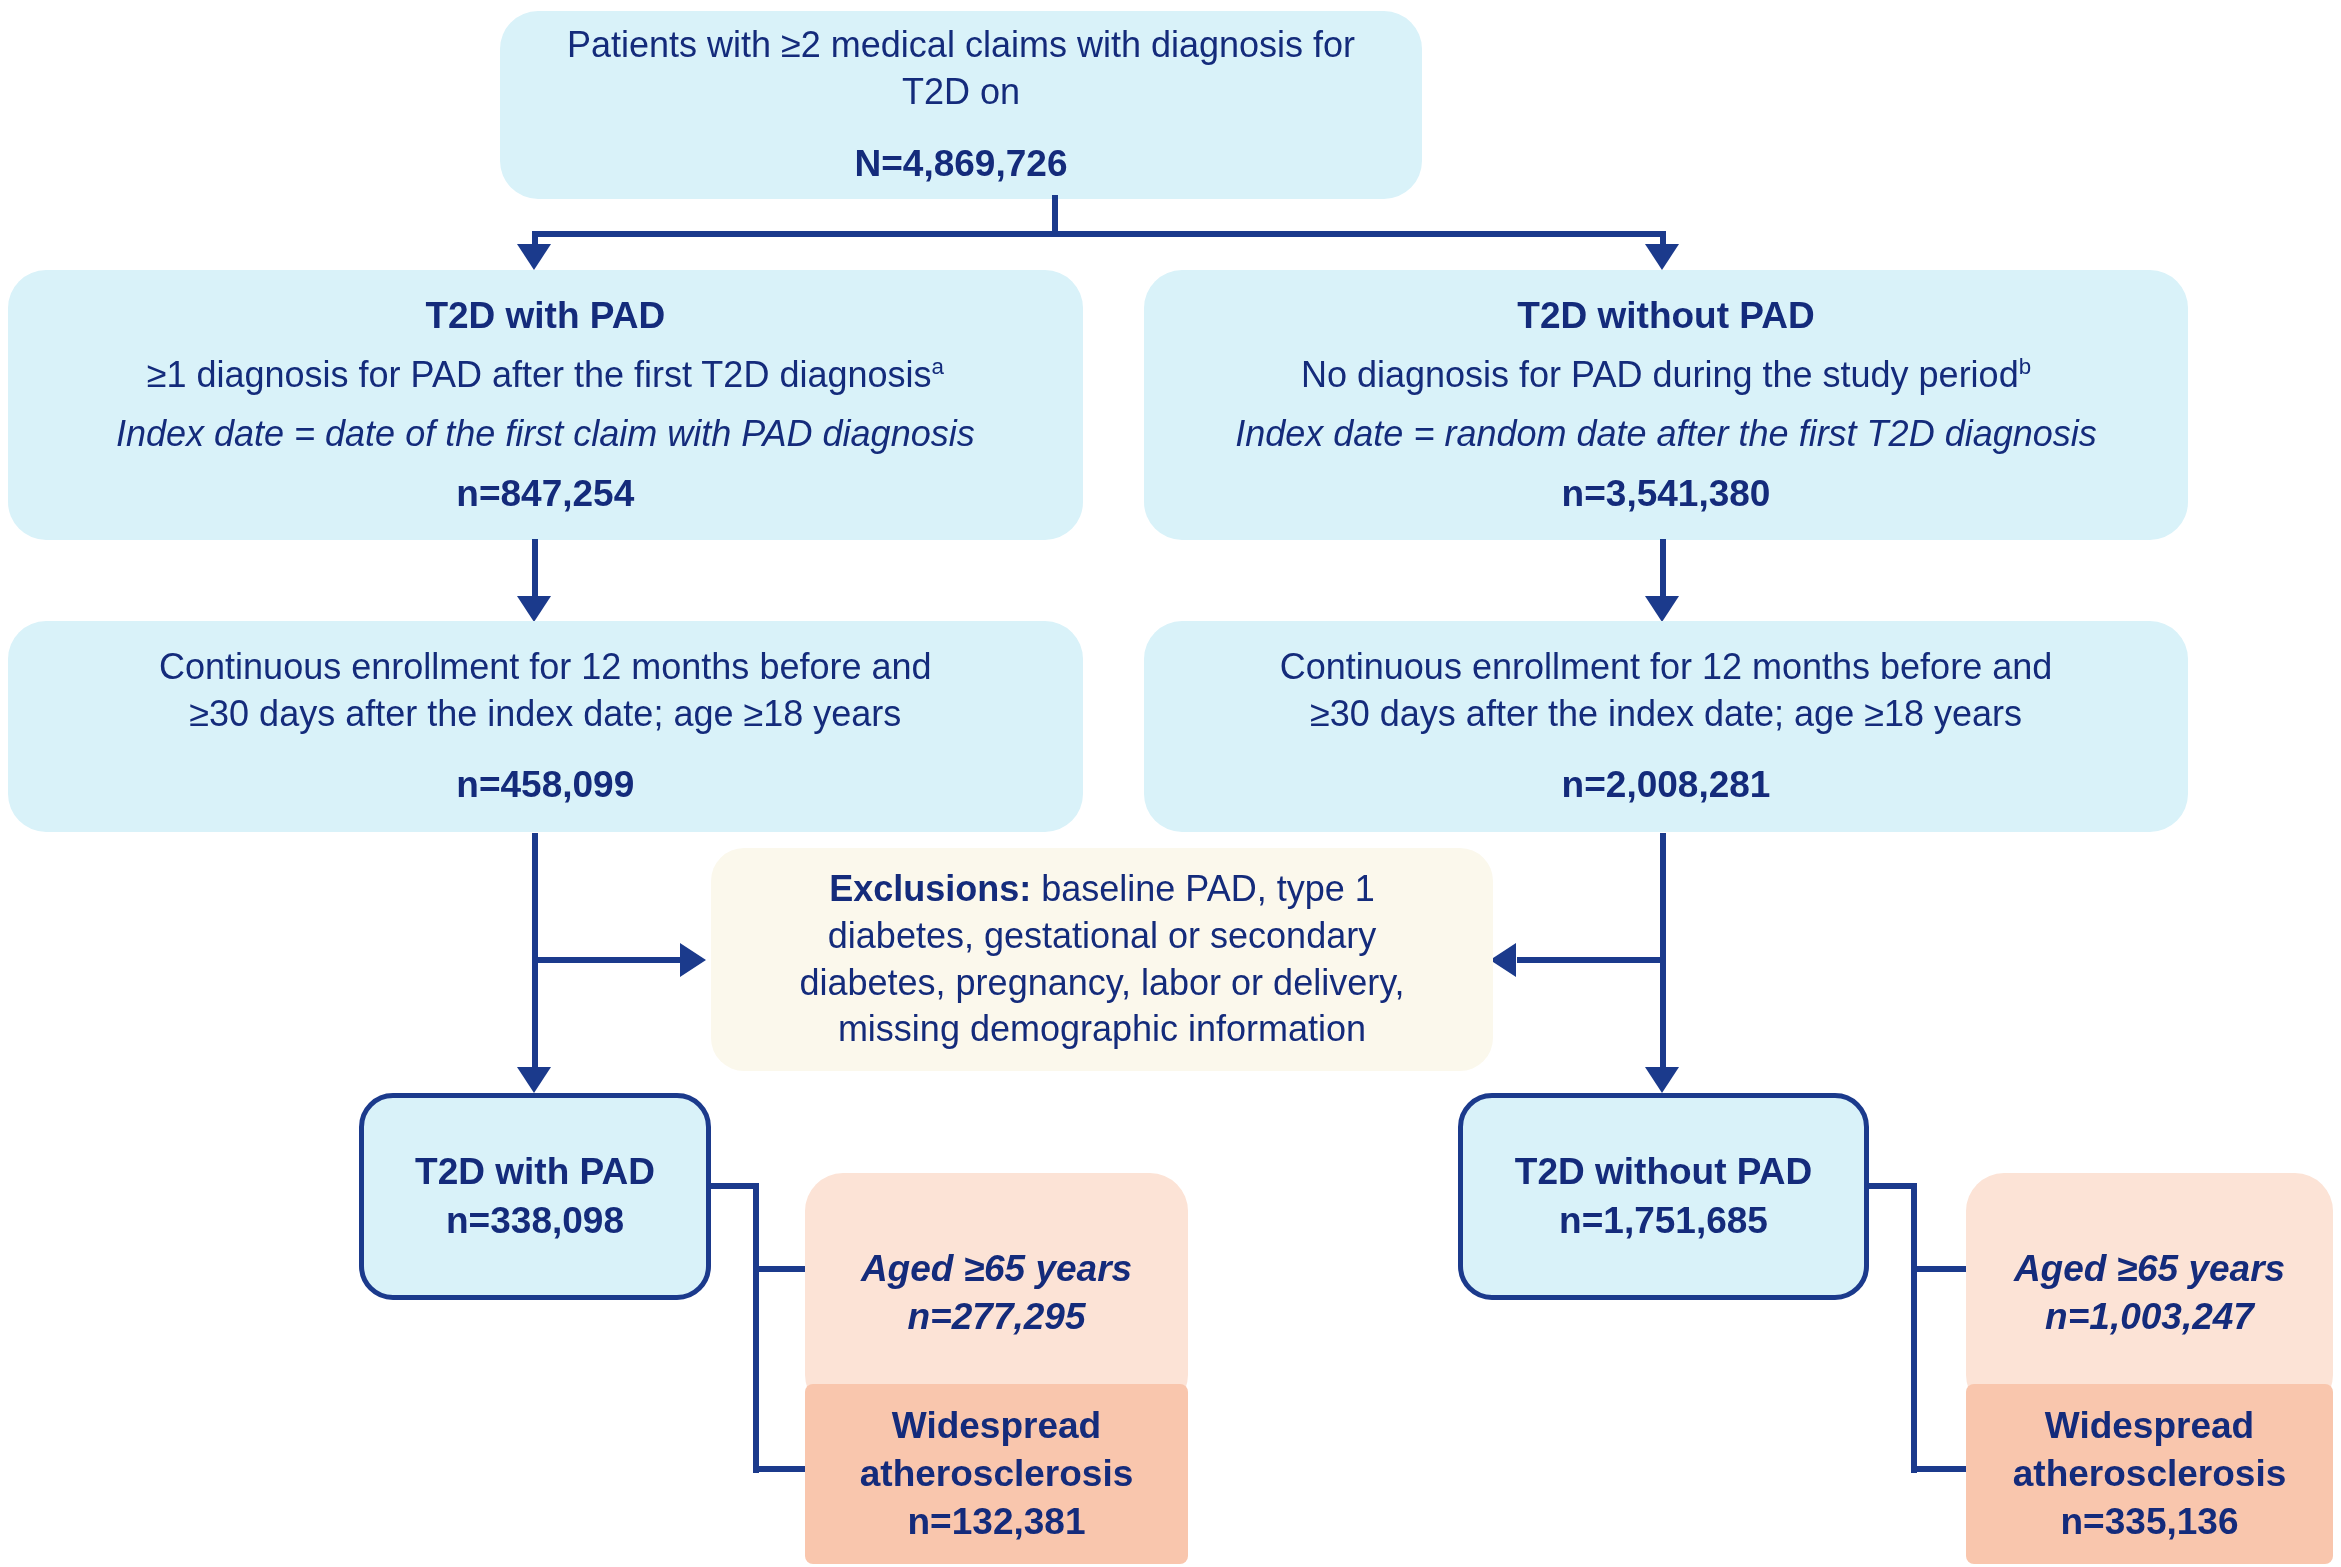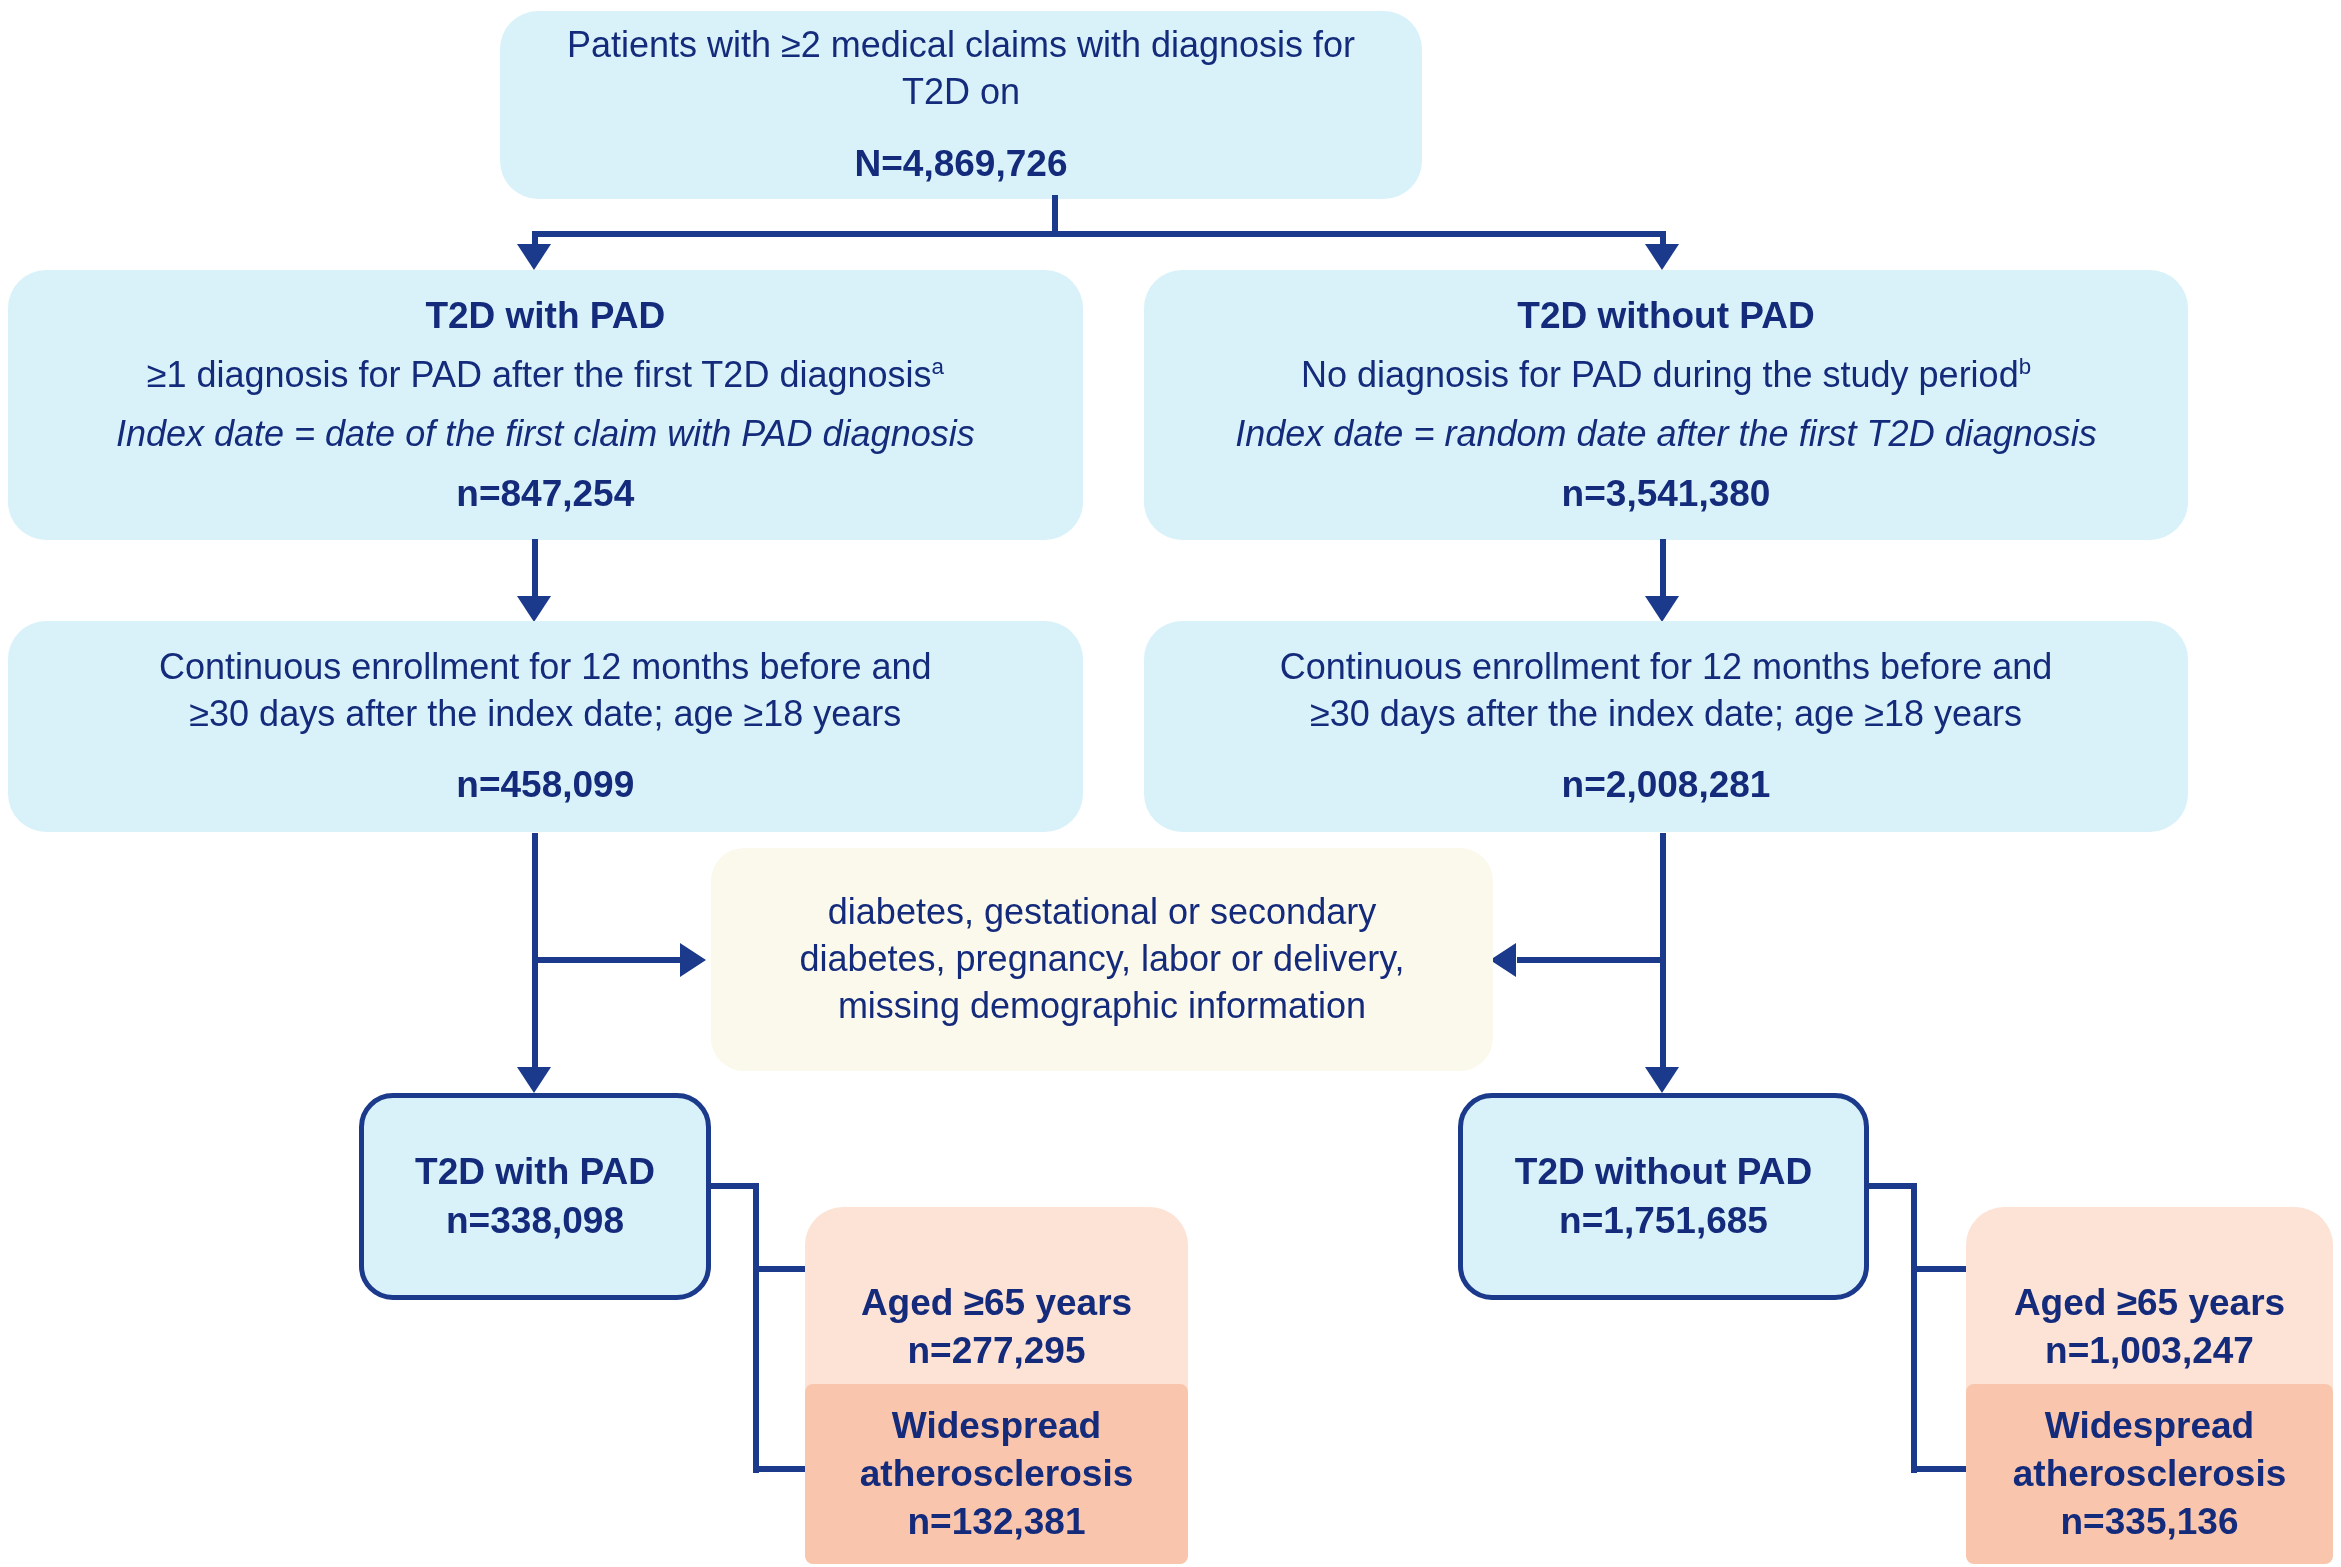--- a/index.html
+++ b/index.html
@@ -48,21 +48,21 @@
   .enroll-left{left:7.8px;width:1075px;}
   .enroll-right{left:1144px;width:1044px;}
   .enroll-box .nline{margin-top:23px;}
 
   .excl-box{left:711px;top:848px;width:782px;height:223px;padding:7.8px 23.5px;border-radius:33px;}
 
   .result-box{top:1093px;height:207px;padding:7.8px 15.6px;}
   .result-left{left:359px;width:352px;}
   .result-right{left:1458px;width:411px;}
 
-  .aged-box{top:1207px;height:240px;padding:7.8px 12.5px;}
+  .aged-box{top:1173px;height:240px;padding:7.8px 12.5px;font-style:italic;}
   .aged-left{left:805px;width:383px;}
   .aged-right{left:1966px;width:367px;}
 
   .athero-box{top:1384px;height:180px;padding:6.3px 12.5px;border-radius:8px;}
   .athero-left{left:805px;width:383px;}
   .athero-right{left:1966px;width:367px;}
 
   
   .line{position:absolute;background:var(--navy-line);}
 
@@ -124,20 +124,21 @@
   <div class="head head-down" style="left:517px;top:1067px;"></div>
   <div class="line" style="left:1660px;top:833px;width:6.3px;height:236px;"></div>
   <div class="head head-down" style="left:1645px;top:1067px;"></div>
 
   <div class="line" style="left:535px;top:957px;width:147px;height:6.3px;"></div>
   <div class="head head-right" style="left:680px;top:943px;"></div>
   <div class="line" style="left:1517px;top:957px;width:146px;height:6.3px;"></div>
   <div class="head head-left" style="left:1490px;top:943px;"></div>
 
   <div class="box cream-bg excl-box">
+    <div class="t"><span class="b" style="font-size:36px;">Exclusions:</span><span> baseline PAD, type 1</span></div>
     <div class="t">diabetes, gestational or secondary</div>
     <div class="t">diabetes, pregnancy, labor or delivery,</div>
     <div class="t">missing demographic information</div>
   </div>
 
   <div class="box cyan bordered result-box result-left">
     <div class="b">T2D with PAD</div>
     <div class="b">n=338,098</div>
   </div>
 

